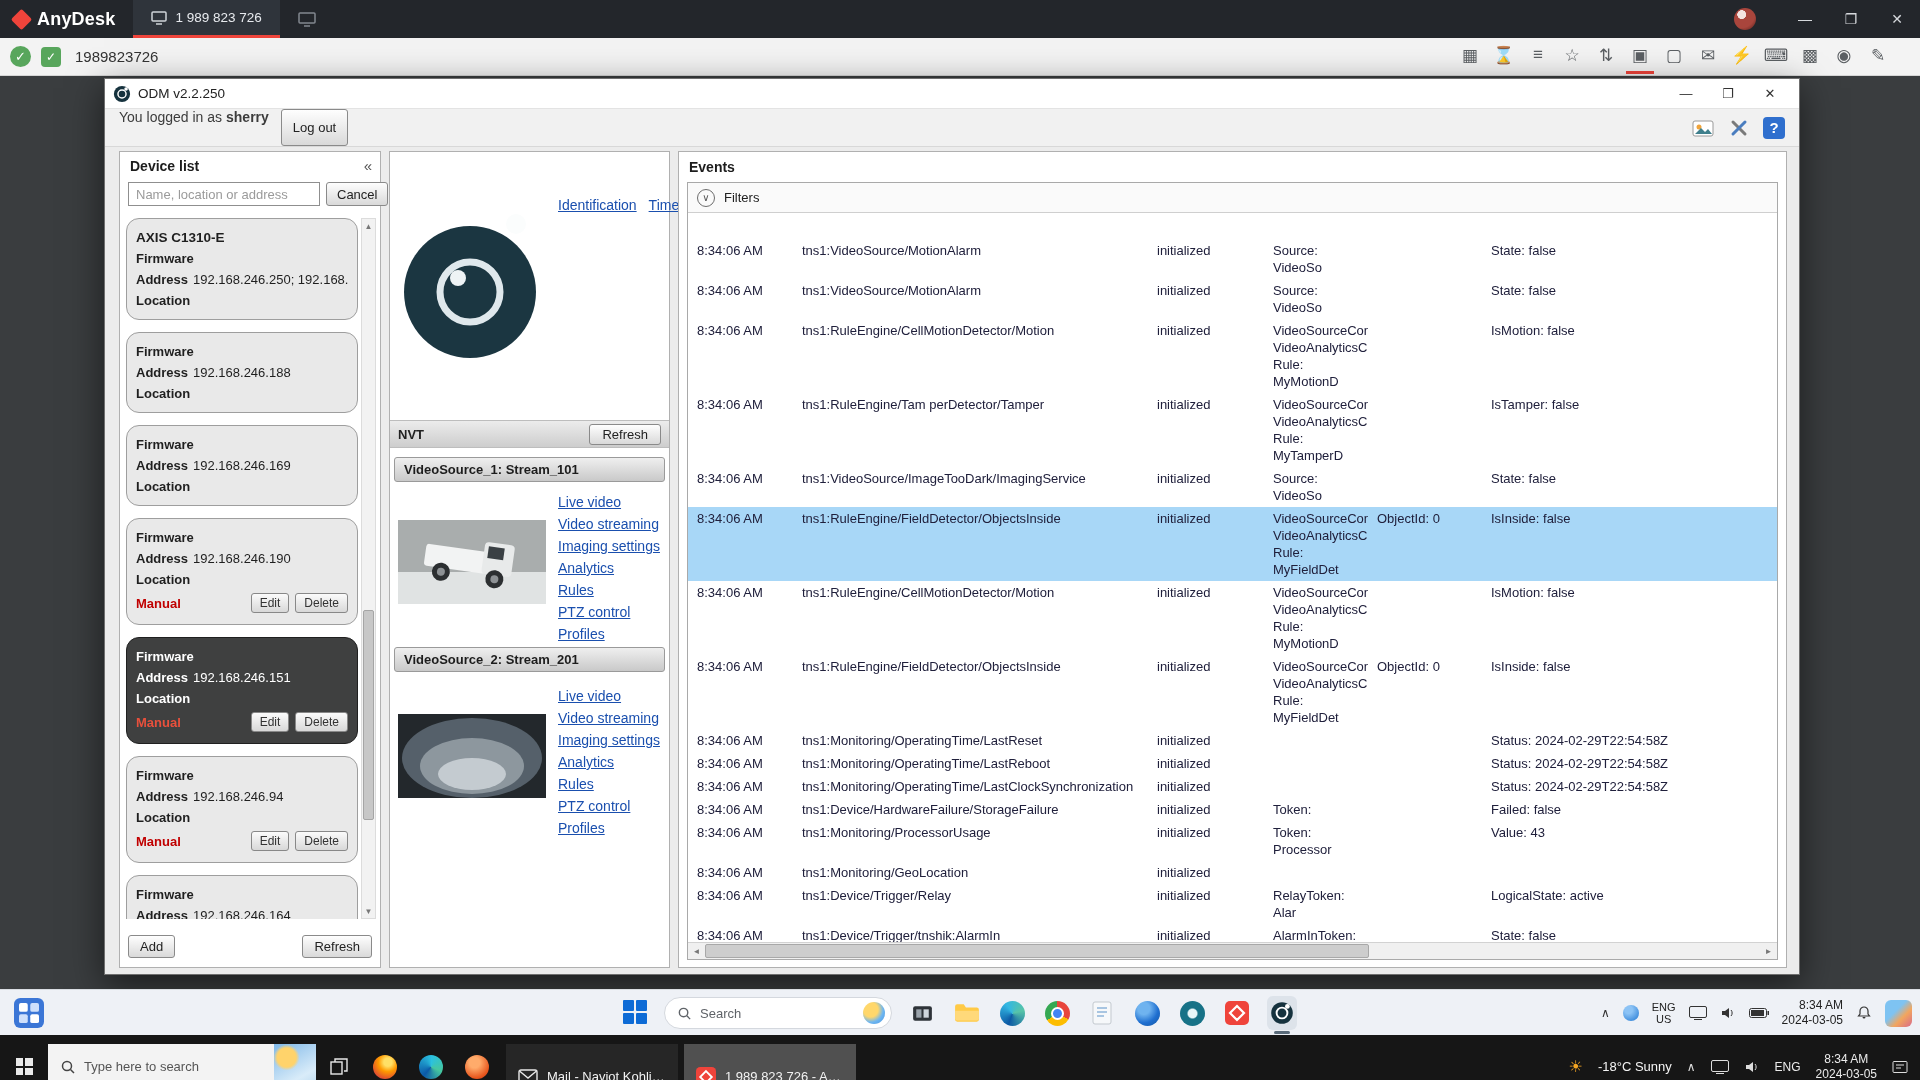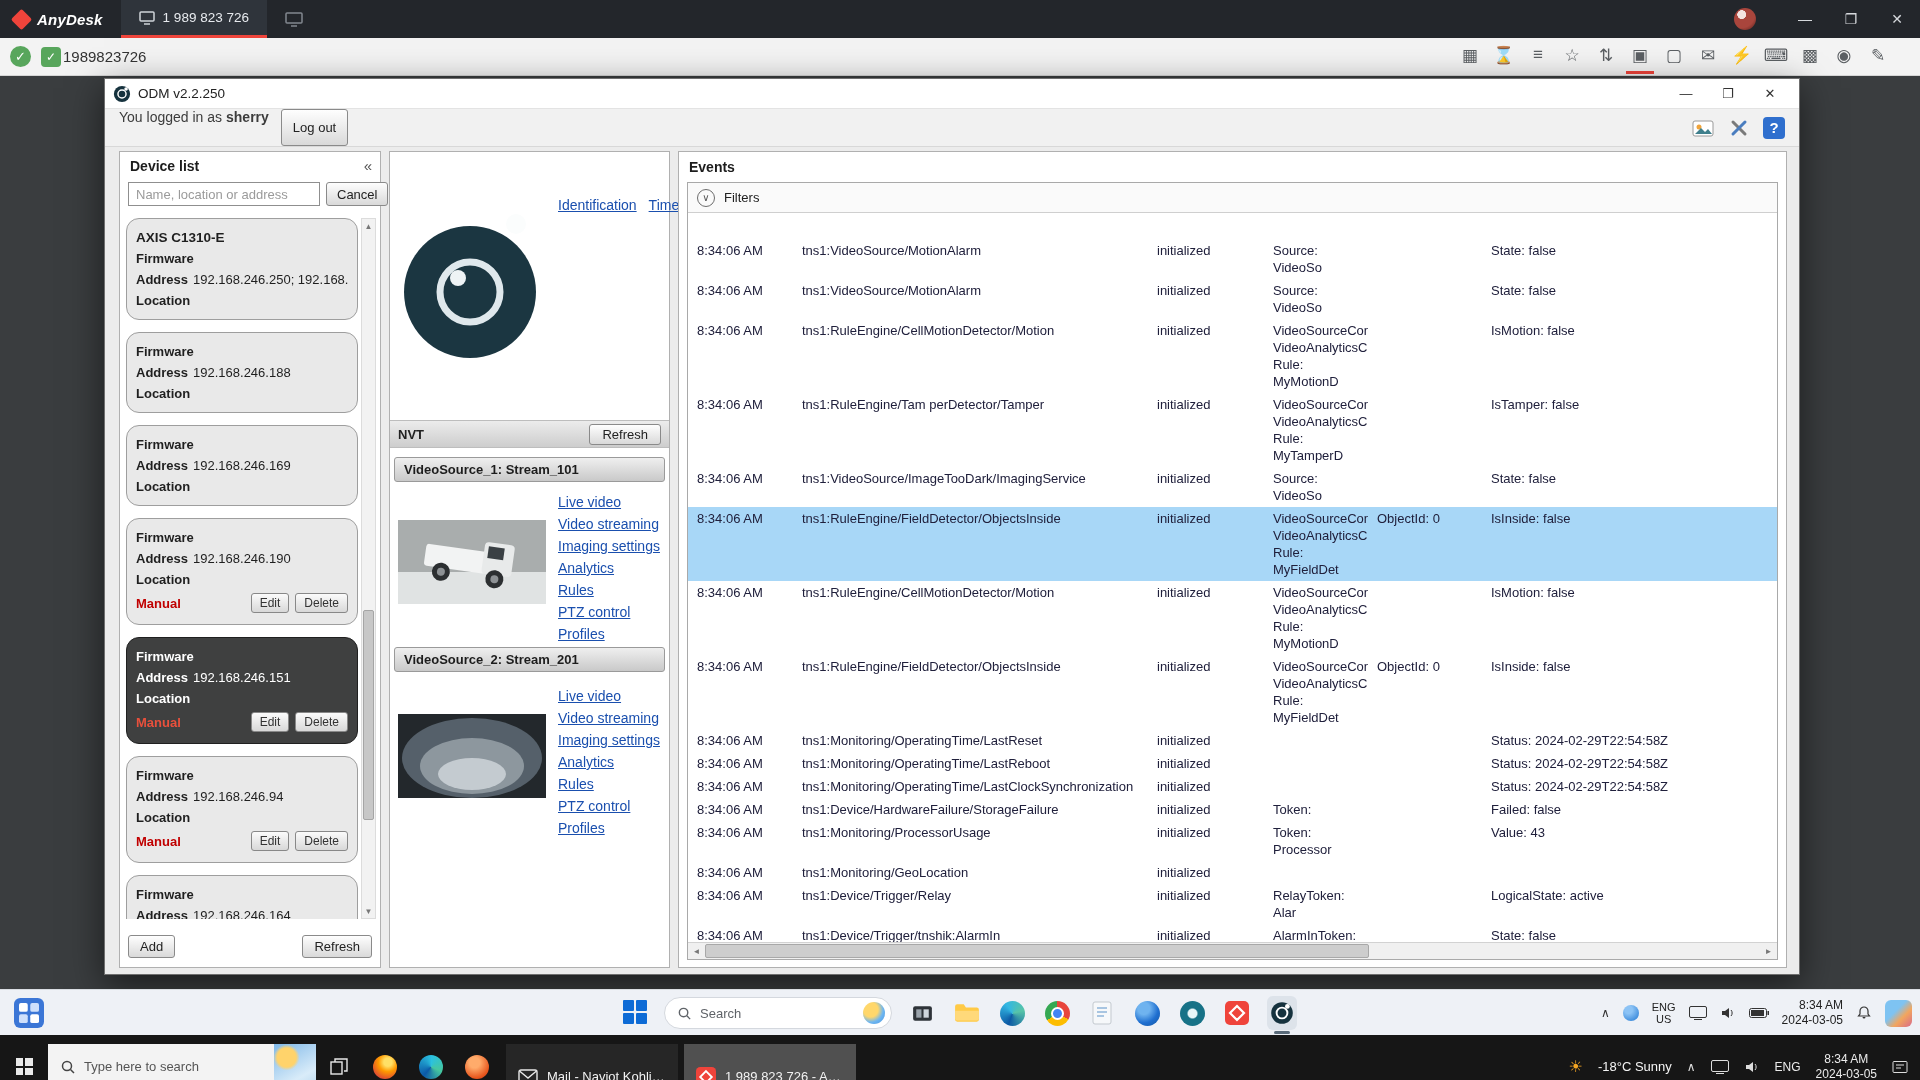--- a/index.html
+++ b/index.html
@@ -3,32 +3,32 @@
 <meta charset="utf-8">
 <style>
 * { box-sizing: border-box; margin: 0; padding: 0; }
 html, body { width: 1920px; height: 1080px; overflow: hidden; }
 body { position: relative; font-family: "Liberation Sans", sans-serif; background: #323436; }
 
 
 .ad-titlebar { position: absolute; left:0; top:0; width:1920px; height:38px; background:#23262b; display:flex; align-items:center; color:#fff; }
 .ad-logo { display:flex; align-items:center; gap:8px; padding:0 18px 0 14px; }
 .ad-diamond { width:15px; height:15px; background:var(--accent); transform:rotate(45deg); border-radius:2px; }
-.ad-brand { font-size:15px; font-weight:bold; letter-spacing:.2px;font-style:italic; }
+.ad-brand { font-size:18px; font-weight:bold; letter-spacing:.2px; }
 .ad-tab { display:flex; align-items:center; gap:8px; height:38px; padding:0 18px; background:#2f343b; border-bottom:3px solid var(--accent); font-size:13.5px; color:#e7eaee; cursor:pointer; }
 .ad-newtab { margin-left:10px; display:flex; align-items:center; padding:0 8px; cursor:pointer; opacity:.8; }
 .ad-right { margin-left:auto; display:flex; align-items:center; height:38px; }
 .ad-globe { width:22px; height:22px; border-radius:50%; margin-right:26px; background:radial-gradient(circle at 35% 30%, #f3e3e0 0 20%, #a9453c 22% 62%, #4e1d19 100%); cursor:pointer; }
 .ad-ctrl { width:46px; height:38px; display:flex; align-items:center; justify-content:center; font-size:14px; color:#d6d9dd; cursor:pointer; }
 
 
 .ad-toolbar { position:absolute; left:0; top:38px; width:1920px; height:38px; background:#f3f3f3; border-bottom:1px solid #d6d6d6; display:flex; align-items:center; }
 .ad-okcircle { width:21px; height:21px; border-radius:50%; background:#58a65c; color:#fff; font-size:13px; display:flex; align-items:center; justify-content:center; margin-left:10px; }
 .ad-oksquare { width:20px; height:20px; border-radius:4px; background:#58a65c; color:#fff; font-size:12px; display:flex; align-items:center; justify-content:center; margin-left:10px; }
-.ad-address { margin-left:2px; font-size:15px; color:#333; }
+.ad-address { margin-left:14px; font-size:15px; color:#333; }
 .ad-tools { margin-left:auto; display:flex; align-items:center; gap:6px; padding-right:28px; }
 .tbi { width:28px; height:34px; display:flex; align-items:center; justify-content:center; font-size:17px; color:#5b5f63; border-bottom:3px solid transparent; cursor:pointer; }
 .tbi.active { border-bottom-color:var(--accent); }
 
 
 .r-desktop { position:absolute; left:0; top:76px; width:1920px; height:913px; background:#3a3d3f; }
 
 
 .odm { position:absolute; left:104px; top:2px; width:1696px; height:897px; background:#ececec; border:1px solid #6f6f6f; box-shadow:0 10px 34px rgba(0,0,0,.55); }
 .odm-titlebar { height:30px; background:#fff; border-bottom:1px solid #e3e3e3; display:flex; align-items:center; padding:0 8px; }

